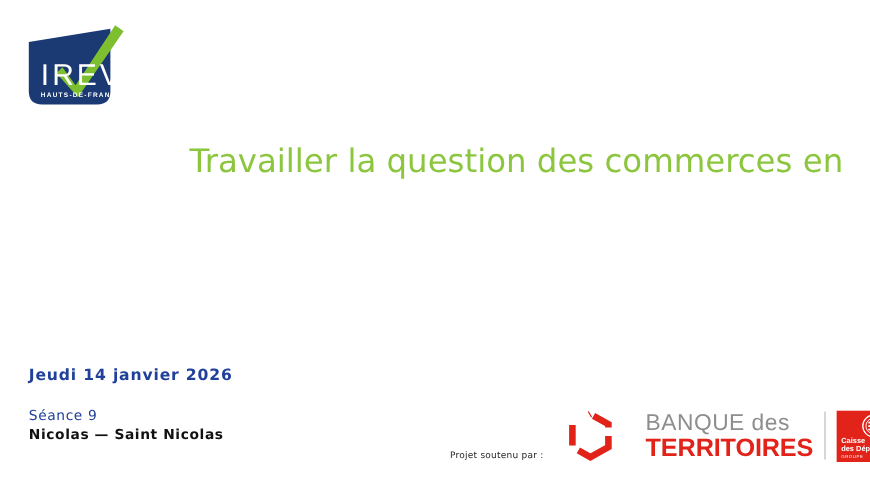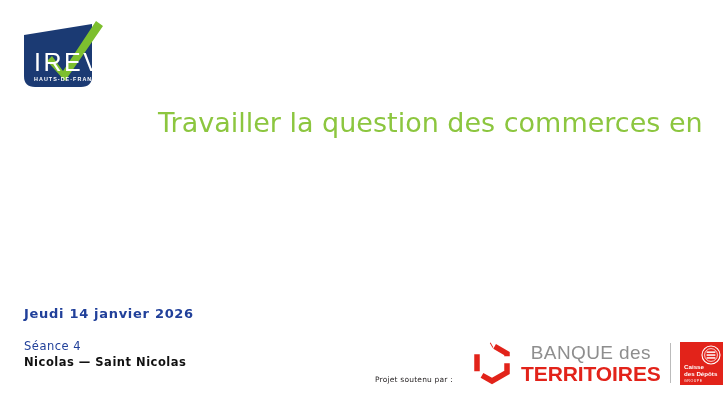--- a/index.html
+++ b/index.html
@@ -25,21 +25,21 @@
     top: 18px;
     width: 86px;
     height: 76px;
   }
   #irev-logo svg { display: block; }
 
   
   #title-block {
     position: absolute;
     left: 158px;
-    top: 108px;
+    top: 120px;
     width: 556px;
   }
   .title-line {
     color: #8CC63F;
     font-size: 27px;
     line-height: 30px;
     font-weight: 400;
     letter-spacing: 0px;
     white-space: nowrap;
     font-family: "DejaVu Sans", sans-serif;
@@ -112,23 +112,22 @@
   #bdt-logo {
     position: absolute;
     left: 472px;
     top: 338px;
     height: 50px;
     display: flex;
     align-items: center;
   }
   #bdt-hex { flex: 0 0 auto; }
   #bdt-wordmark {
-    margin-left: 9px;
+    margin-left: 26px;
     line-height: 1;
-    text-align: center;
   }
   #bdt-line1 {
     color: #8E8E8E;
     font-size: 19px;
     letter-spacing: 0.4px;
     font-weight: 400;
     font-family: "Liberation Sans", sans-serif;
   }
   #bdt-line2 {
     color: #E2231A;
@@ -173,21 +172,21 @@
   </div>
 
   <div id="subtitle-block">
   </div>
 
   <div id="date-block">
     <div id="event-date">Jeudi 14 janvier 2026</div>
   </div>
 
   <div id="session-block">
-    <div id="session-label">Séance 4</div>
+    <div id="session-label">Séance 9</div>
     <div id="venue-label">Nicolas — Saint  Nicolas</div>
   </div>
 
   <div id="sponsor-note">Projet soutenu par :</div>
 
   <div id="bdt-logo">
 
     <svg id="bdt-hex" width="40" height="44" viewBox="0 0 40 44">
       <path d="M20,4 L35,12.5 L35,31.5 L20,40 L5,31.5 L5,12.5 Z" fill="none" stroke="#E2231A" stroke-width="5.5" stroke-linejoin="miter" stroke-dasharray="17 7 38 7 17" stroke-dashoffset="-3"></path>
     </svg>

